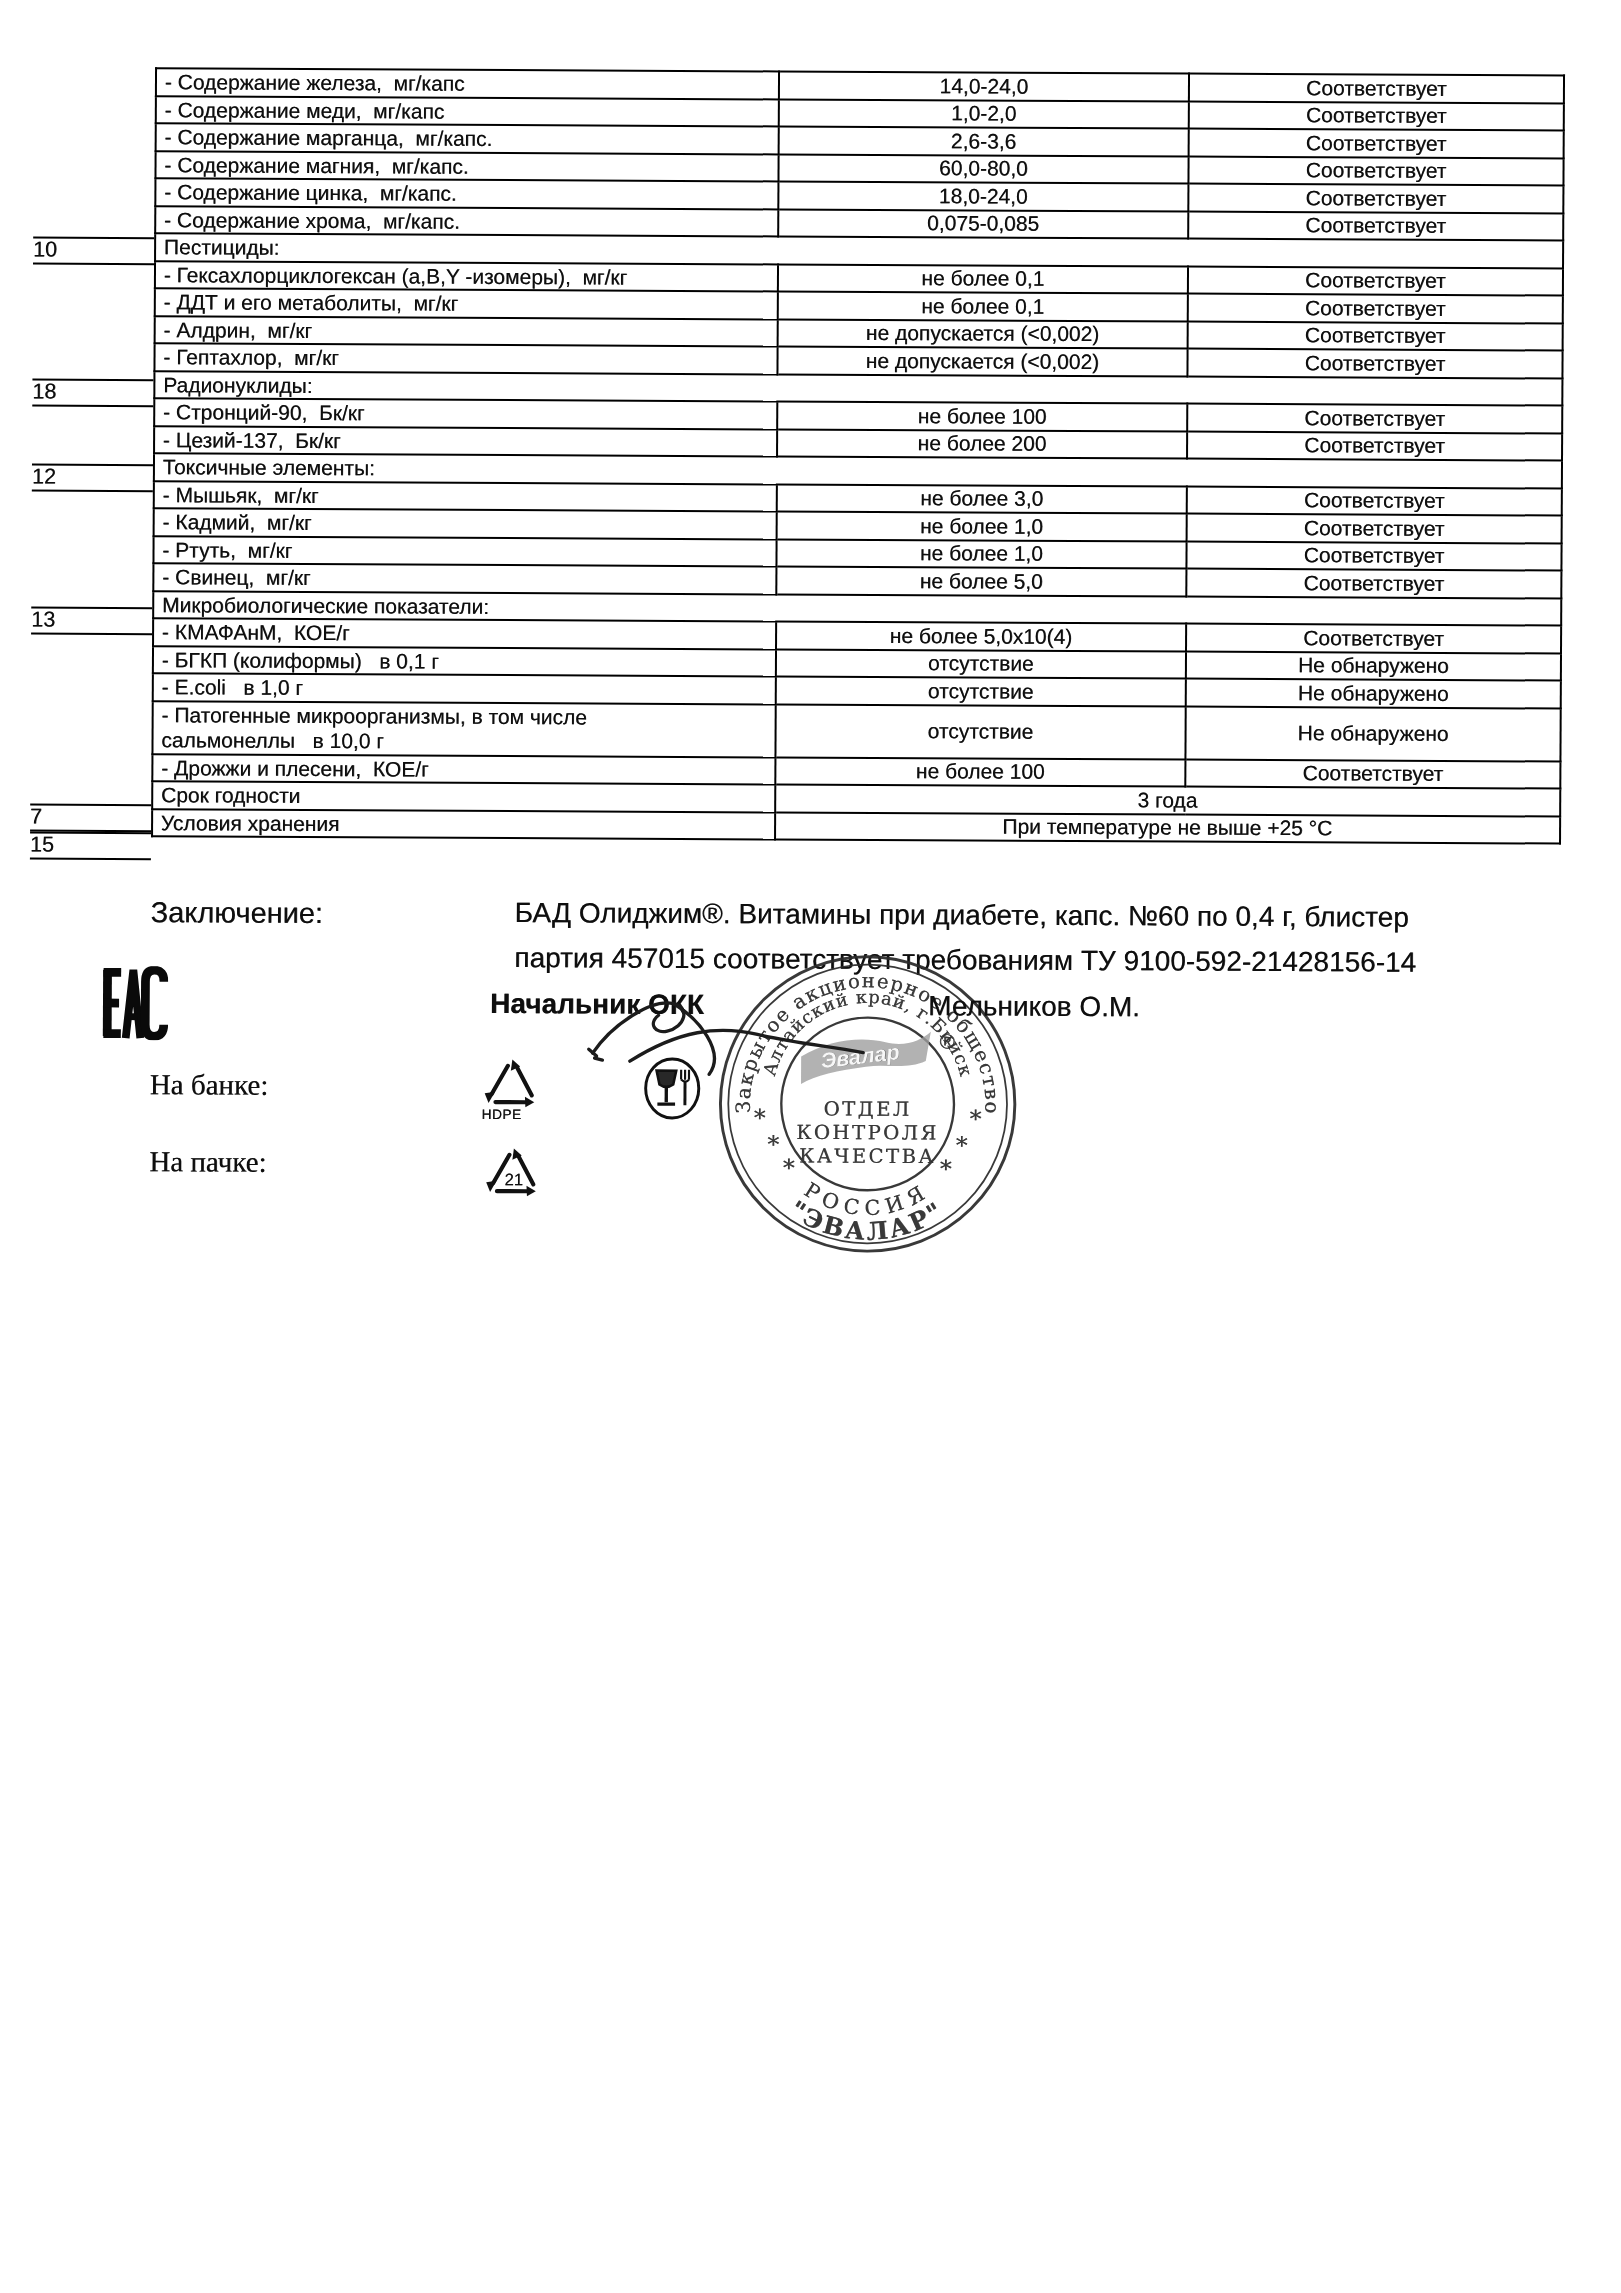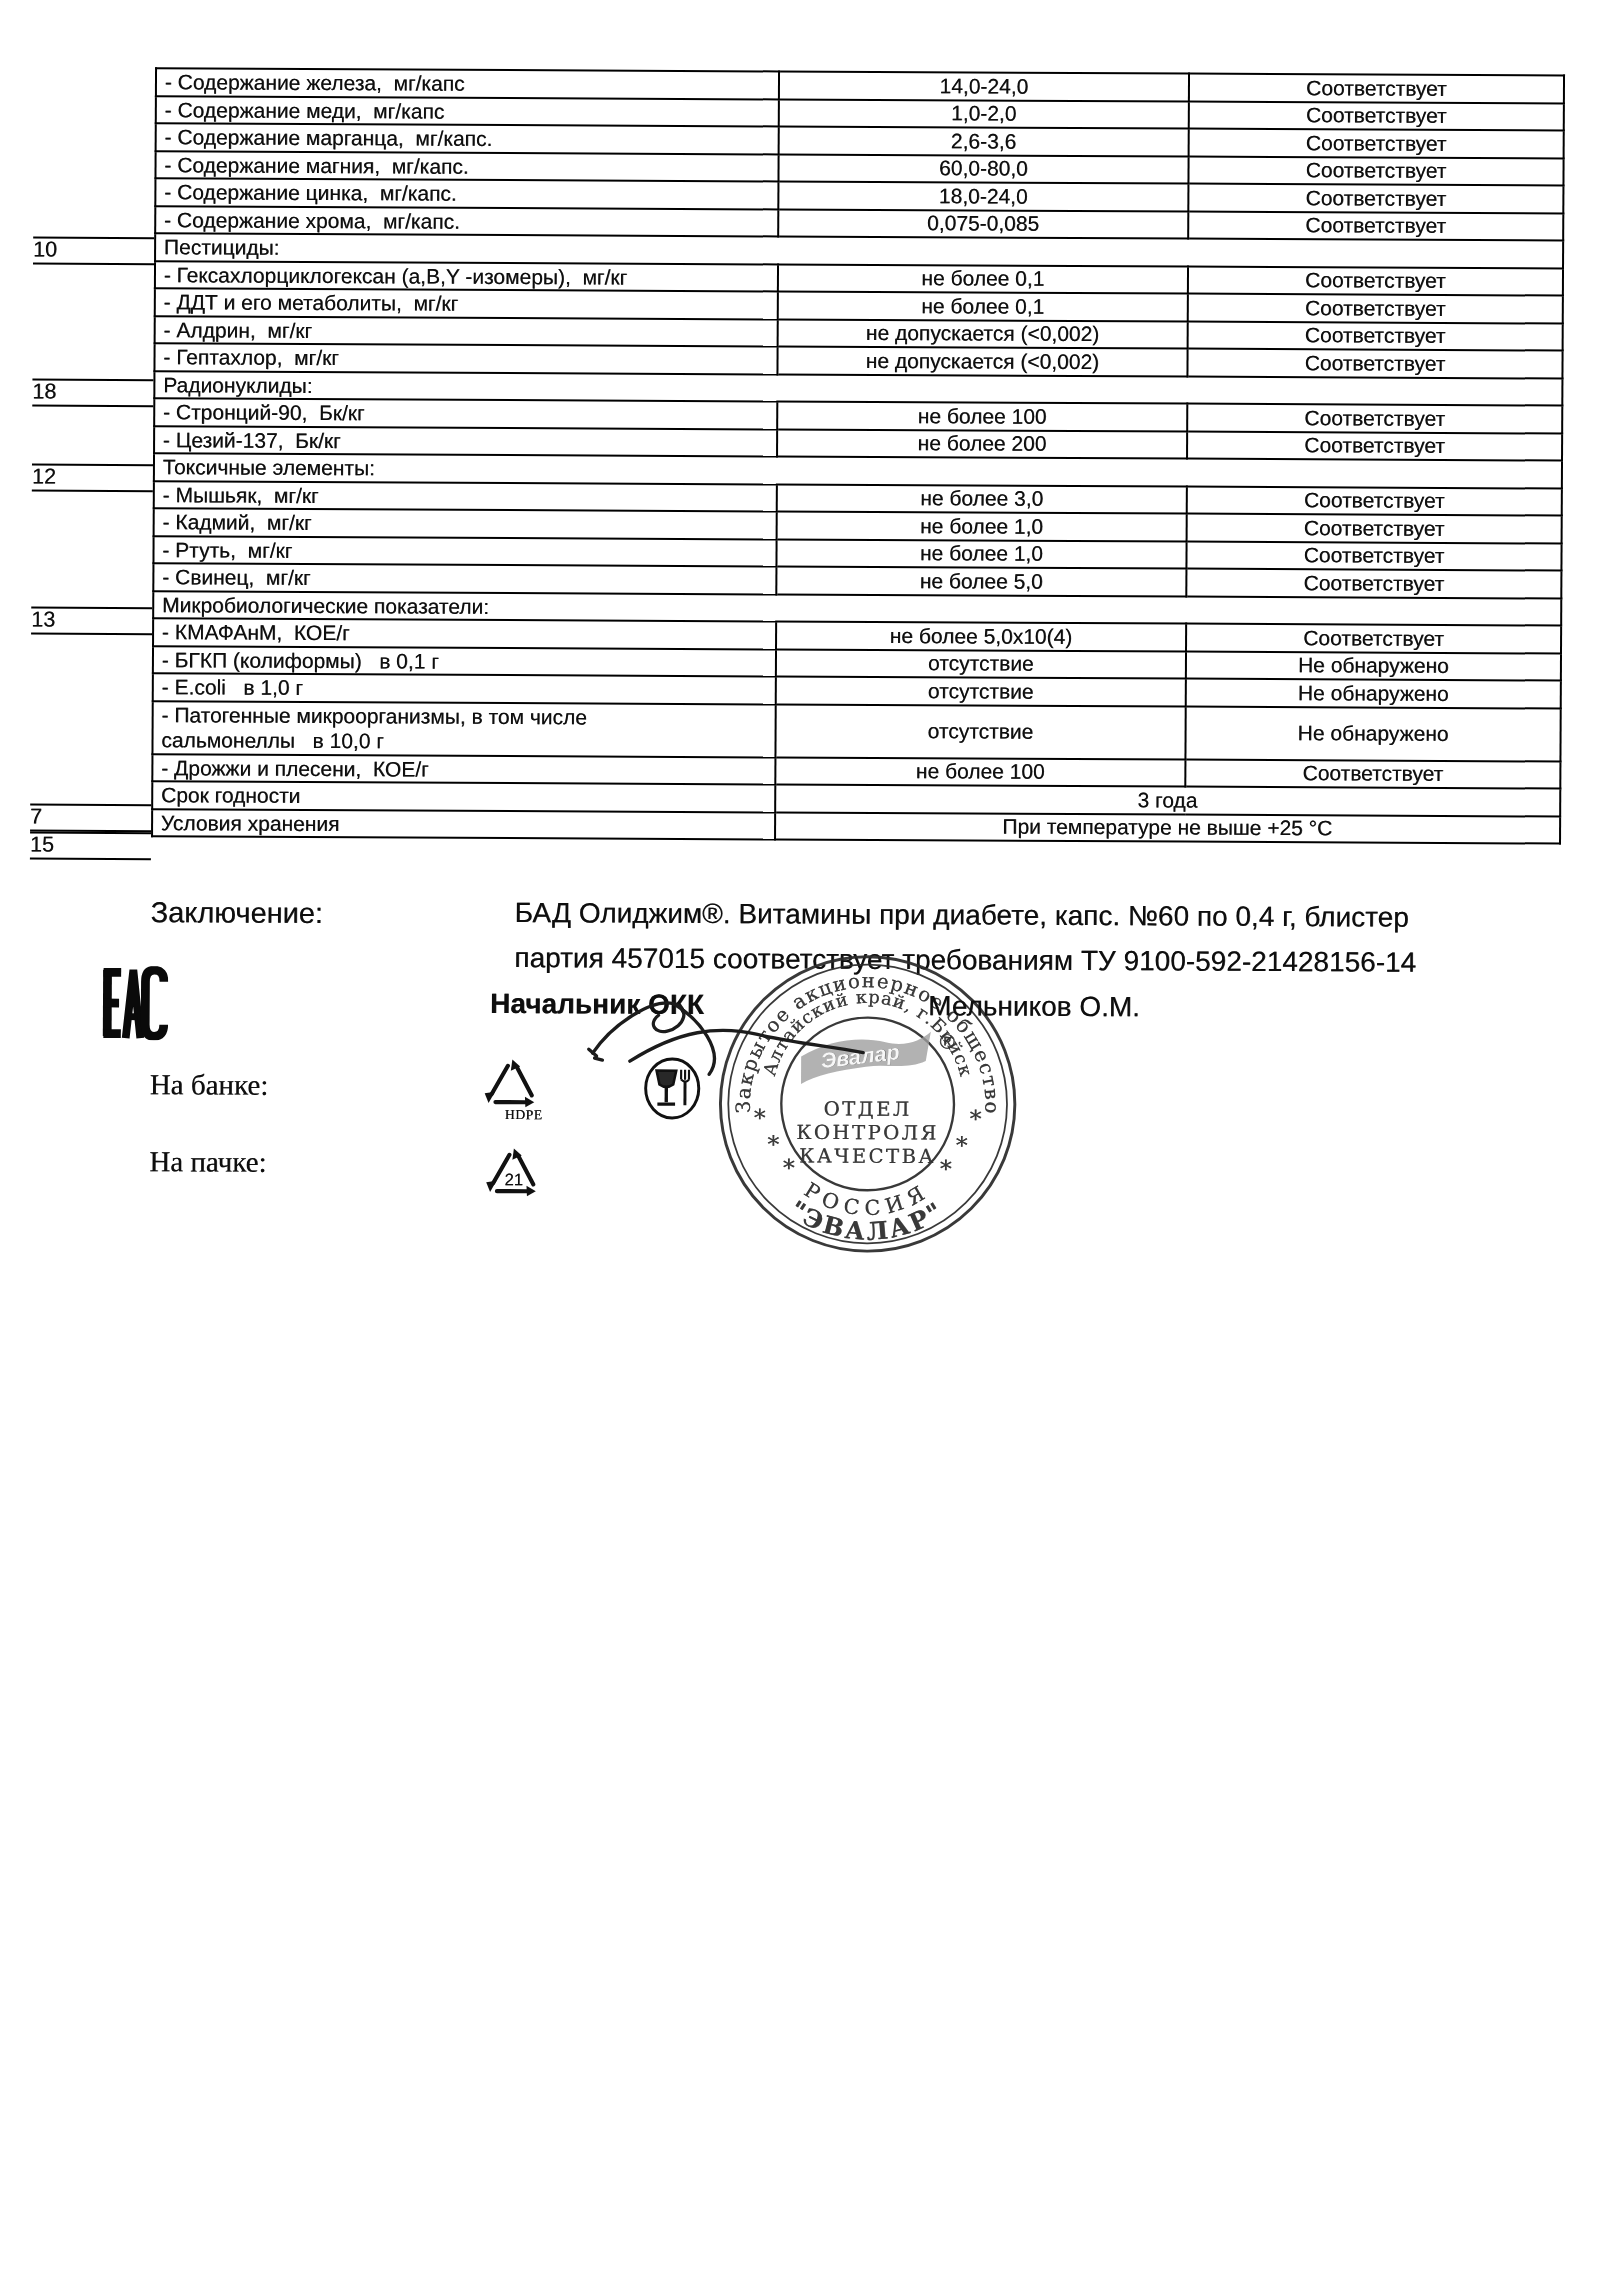--- a/index.html
+++ b/index.html
@@ -31,22 +31,22 @@
   
   .label-b{position:absolute;font-size:29px;font-weight:normal;}
   .concl-lines{position:absolute;left:519px;top:888px;width:912px;
                font-size:28px;line-height:45px;}
   .chief-label{position:absolute;left:495px;top:986px;font-size:28px;font-weight:bold;}
   .chief-name{position:absolute;left:933px;top:986px;font-size:28px;z-index:6;}
 
   .mark-label{position:absolute;font-size:29px;font-family:Liberation Serif, serif;}
 
   .sym{position:absolute;}
-  .hdpe-text{position:absolute;left:487px;top:1105px;width:61px;text-align:right;
-             font-size:13.7px;letter-spacing:0.5px;font-family:Liberation Serif, serif;}
+  .hdpe-text{position:absolute;left:487px;top:1105px;width:61px;text-align:left;
+             font-size:13.7px;letter-spacing:0.5px;}
 
   .stampwrap{position:absolute;left:716px;top:943px;width:314px;height:314px;z-index:4;opacity:0.93;}
   .sigwrap{position:absolute;left:586px;top:980px;width:294px;height:108px;z-index:7;}
 
   svg text{font-family:"DejaVu Serif",serif;}
   svg .sans{font-family:"Liberation Sans",sans-serif;}
 </style>
 </head>
 <body>
 

